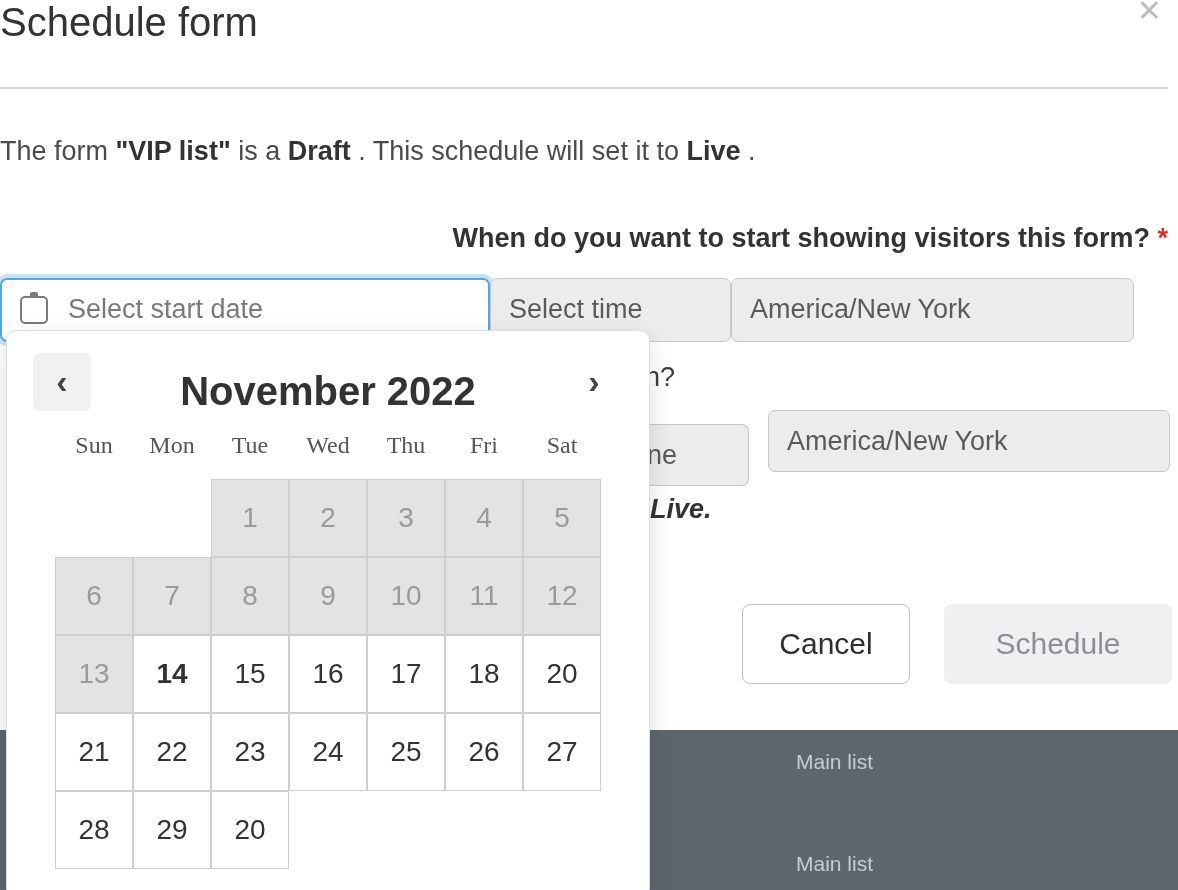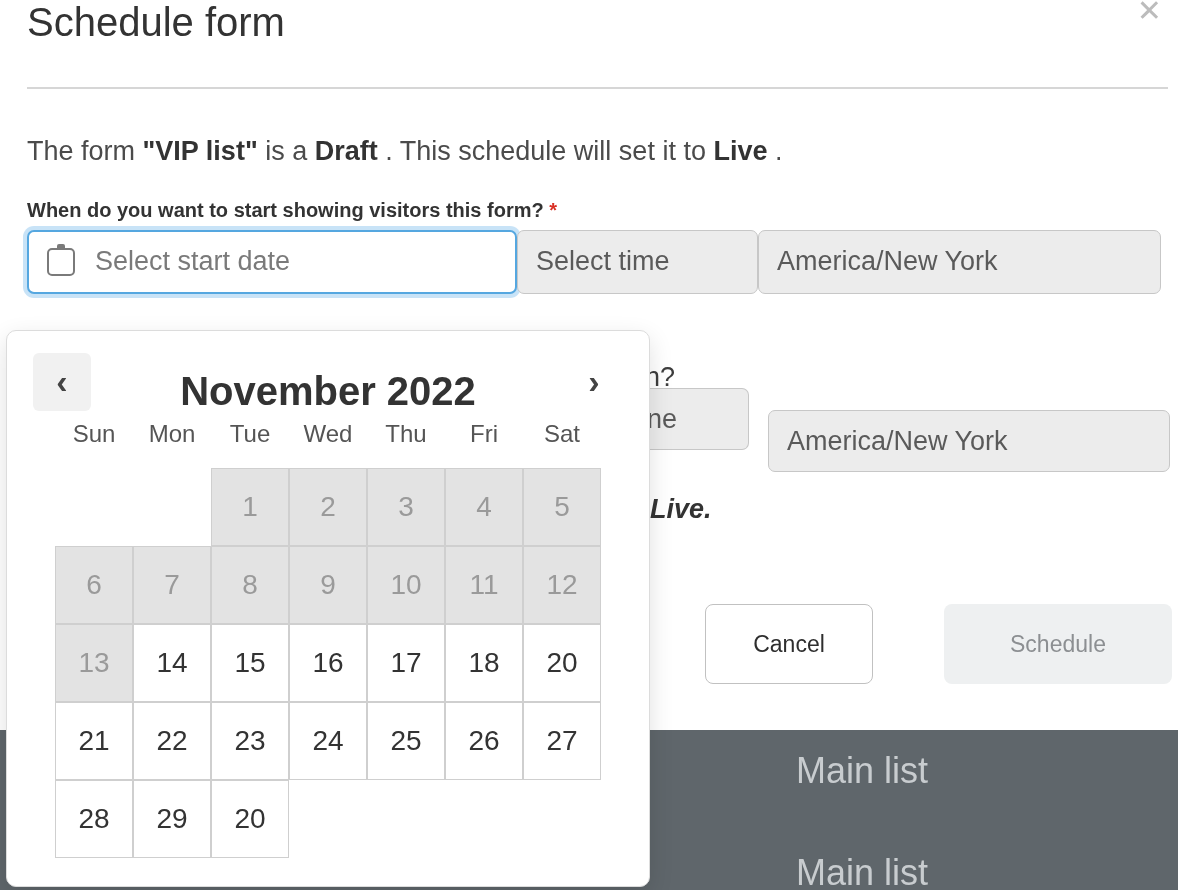--- a/index.html
+++ b/index.html
@@ -6,21 +6,21 @@
   body {
     font-family: -apple-system, BlinkMacSystemFont, "Segoe UI", Helvetica, Arial, sans-serif;
     background: #fff;
     width: 1178px;
     height: 890px;
     overflow: hidden;
     position: relative;
     color: #333;
   }
   .modal {
-    padding: 0 10px 18px 27px;
+    padding: 0 10px 18px 0;
     background: #fff;
     position: relative;
   }
   .modal-header {
     display: flex;
     justify-content: space-between;
     align-items: flex-start;
     border-bottom: 2px solid #d6d6d6;
     padding-bottom: 42px;
   }
@@ -38,29 +38,30 @@
     margin-right: 6px;
   }
   .body-text {
     font-size: 27px;
     color: #4b4b4b;
     margin-top: 44px;
     line-height: 1.4;
   }
   .body-text .bold { font-weight: 700; color: #333; }
   .question-label {
-    font-size: 20px;
+    font-size: 27px;
     font-weight: 700;
     color: #333;
-    margin-top: 28px;
+    margin-top: 52px;
+    text-align: right;
   }
   .req { color: #d93025; font-weight: 600; }
   .field-row {
     display: flex;
-    margin-top: 8px;
+    margin-top: 24px;
   }
   .field {
     height: 64px;
     display: flex;
     align-items: center;
     padding: 0 18px;
     font-size: 27px;
     border-radius: 7px;
     border: 1.5px solid #c7c7c7;
   }
@@ -105,21 +106,21 @@
     position: absolute;
     left: 645px;
     top: 362px;
     font-size: 27px;
     font-weight: 500;
     color: #3d3d3d;
   }
   .row2-time-frag {
     position: absolute;
     left: 645px;
-    top: 388px;
+    top: 424px;
     height: 62px;
     width: 104px;
     background: #ececec;
     border: 1.5px solid #c7c7c7;
     border-left: none;
     border-radius: 0 7px 7px 0;
     display: flex;
     align-items: center;
     padding-left: 2px;
     font-size: 27px;
@@ -156,25 +157,24 @@
     top: 604px;
     display: flex;
     justify-content: flex-end;
     gap: 34px;
   }
   .btn {
     height: 80px;
     display: flex;
     align-items: center;
     justify-content: center;
-    font-size: 23px;
+    font-size: 30px;
     border-radius: 8px;
     padding: 0 34px;
     cursor: pointer;
-    margin-left: 37px;
   }
   .btn.cancel {
     background: #fff;
     border: 1.5px solid #c1c1c1;
     color: #2e2e2e;
     font-weight: 500;
     width: 168px;
   }
   .btn.schedule {
     background: #eef0f1;
@@ -188,21 +188,21 @@
   .backdrop {
     position: absolute;
     left: 0;
     right: 0;
     top: 730px;
     bottom: 0;
     background: #5f666b;
   }
   .backdrop .ml {
     position: absolute;
-    font-size: 36px;
+    font-size: 21px;
     color: #c8cccf;
   }
   .ml1 { left: 796px; top: 20px; }
   .ml2 { left: 796px; top: 122px; }
 
   
   .datepicker {
     position: absolute;
     left: 6px;
     top: 330px;
@@ -235,21 +235,23 @@
   .dp-nav.next { background: transparent; }
   .dp-title {
     font-size: 40px;
     font-weight: 700;
     color: #333;
     margin-top: 20px;
   }
   .dp-dow {
     display: grid;
     grid-template-columns: repeat(7, 78px);
-    justify-content: center;
+    margin-top: 12px;
+    justify-content: center;
+    font-family: Liberation Serif, serif;
   }
   .dp-dow div {
     text-align: center;
     font-size: 24px;
     color: #555;
     padding: 6px 0;
   }
   .dp-grid {
     display: grid;
     grid-template-columns: repeat(7, 78px);
@@ -262,21 +264,21 @@
     display: flex;
     align-items: center;
     justify-content: center;
     font-size: 28px;
     color: #333;
     background: #fff;
     cursor: pointer;
   }
   .dp-cell.blank { border: none; background: transparent; cursor: default; }
   .dp-cell.past { background: #e3e3e3; color: #9a9a9a; }
-  .dp-cell.today { font-weight: 400; }
+  .dp-cell.today { font-weight: 700; }
 </style>
 </head>
 <body>
 
 <div class="backdrop">
   <span class="ml ml1">Main list</span>
   <span class="ml ml2">Main list</span>
 </div>
 
 <div class="modal">

